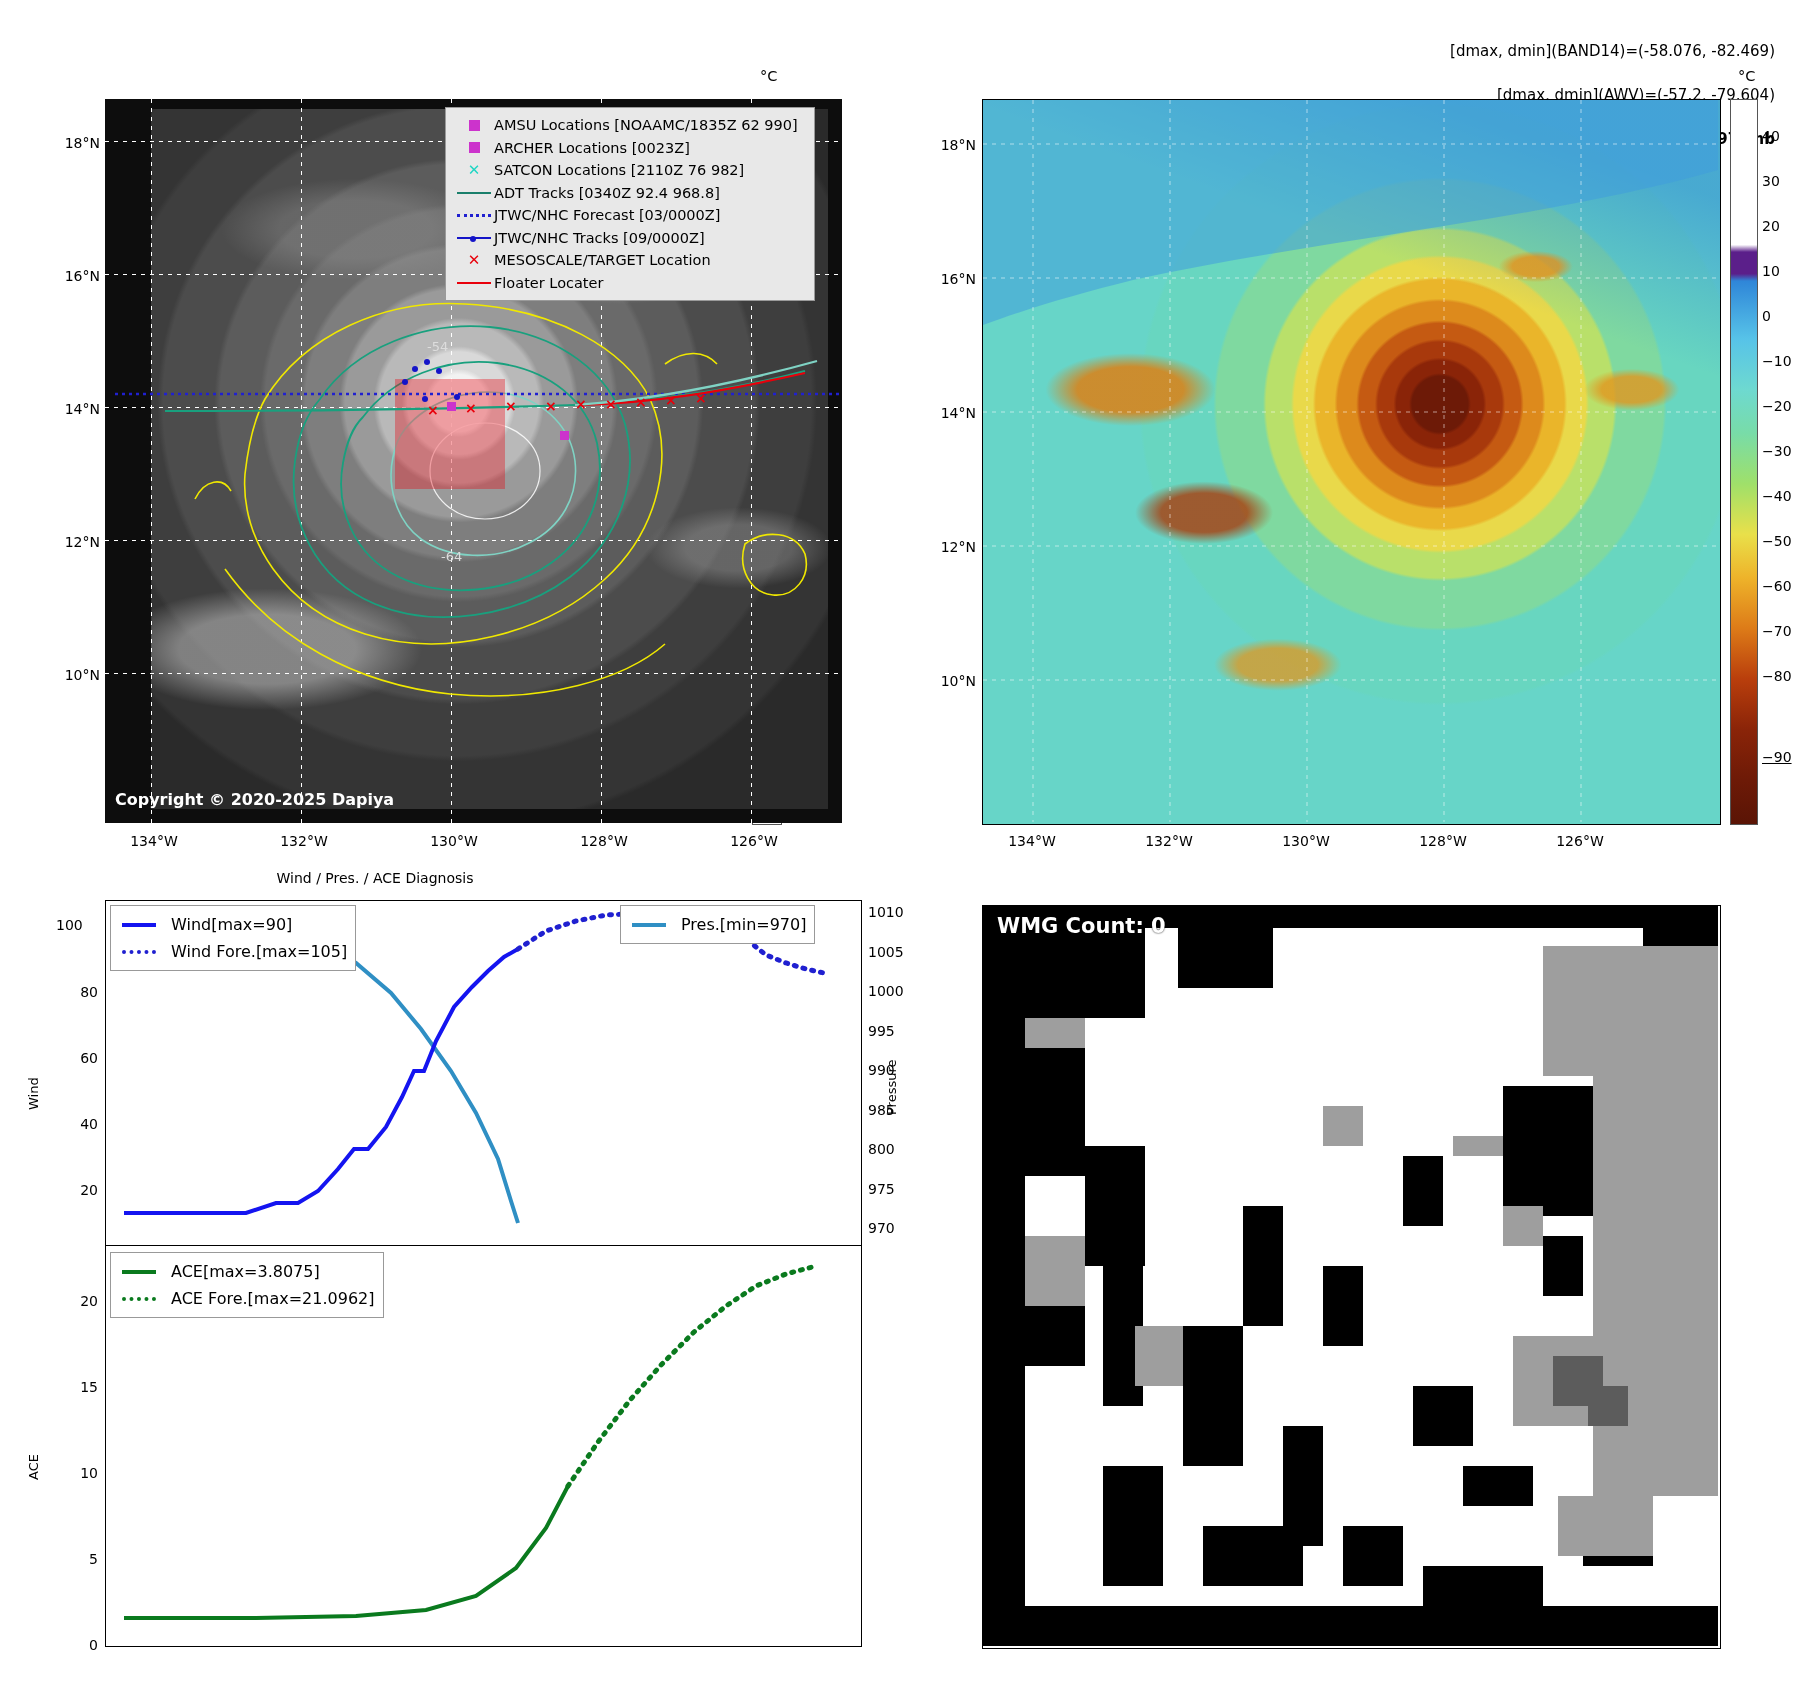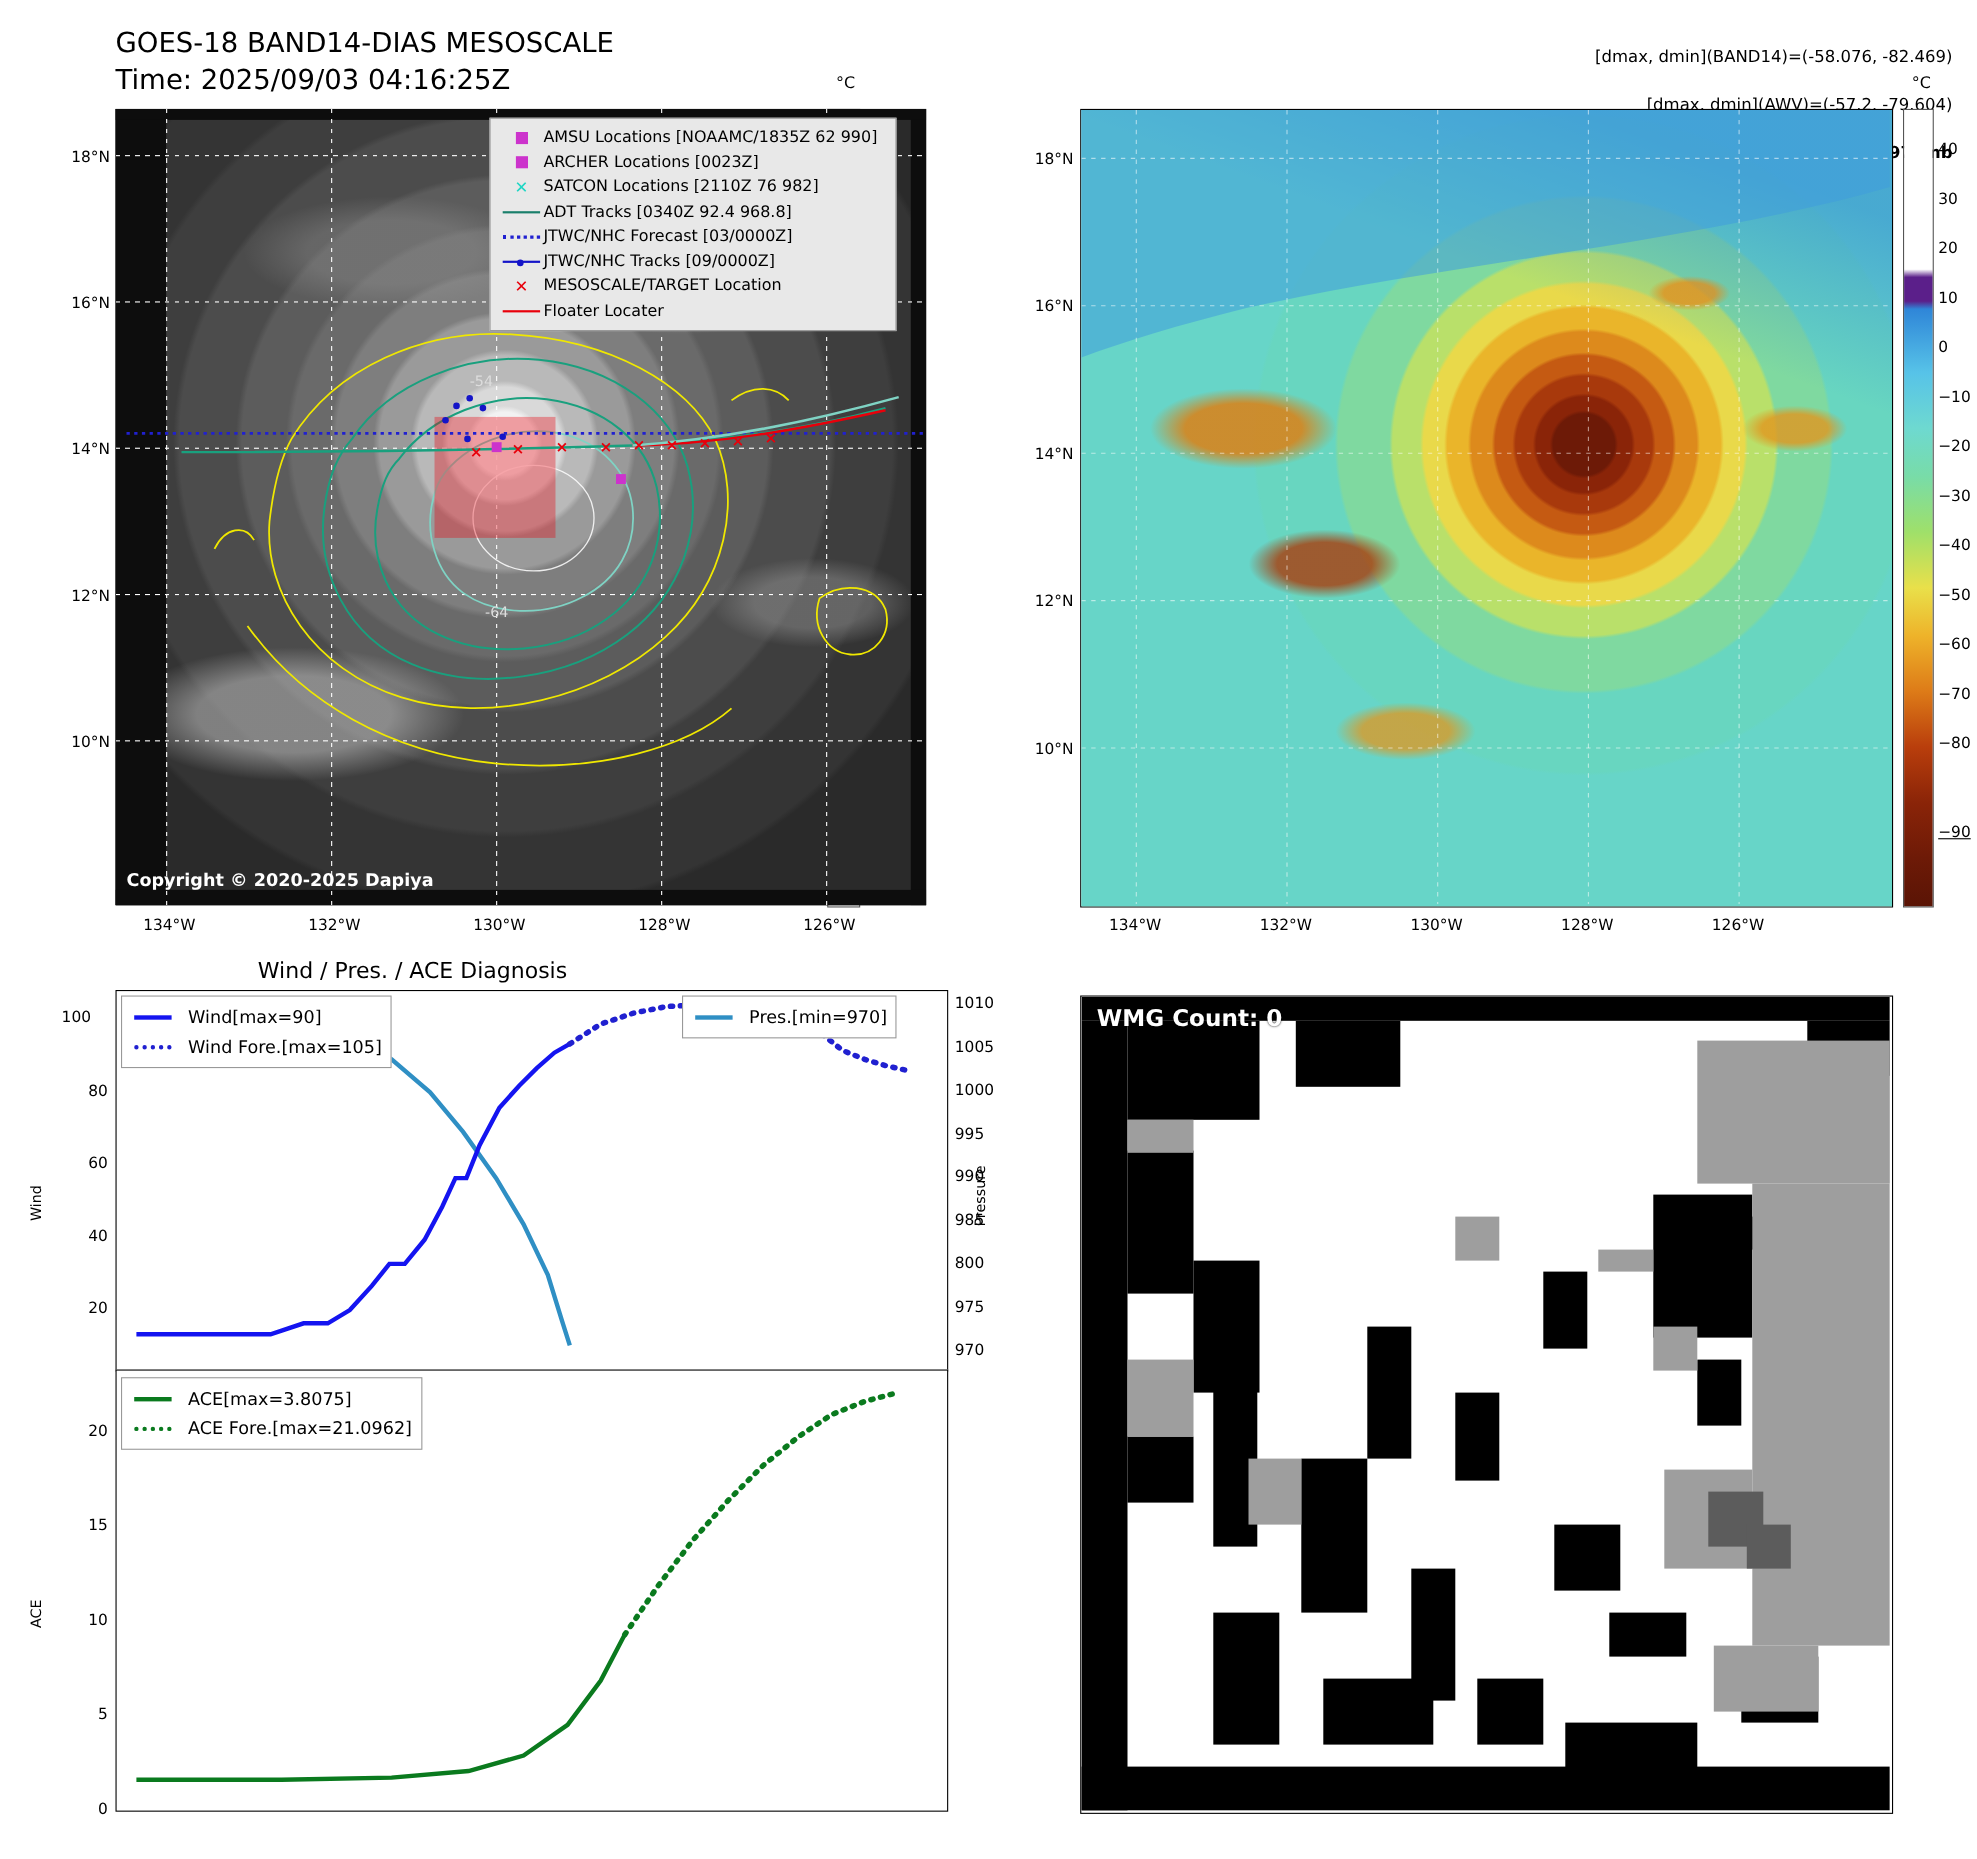--- a/index.html
+++ b/index.html
@@ -68,37 +68,36 @@
       radial-gradient(ellipse 16% 7% at 20% 40%, rgba(221,128,20,.85) 0 45%, rgba(0,0,0,0) 72%),
       radial-gradient(ellipse 13% 6% at 30% 57%, rgba(170,60,12,.8) 0 45%, rgba(0,0,0,0) 72%),
       radial-gradient(ellipse 12% 5% at 40% 78%, rgba(226,150,30,.75) 0 45%, rgba(0,0,0,0) 72%),
       radial-gradient(ellipse 9% 4% at 88% 40%, rgba(226,150,30,.8) 0 45%, rgba(0,0,0,0) 72%),
       radial-gradient(ellipse 7% 3% at 75% 23%, rgba(230,140,25,.75) 0 45%, rgba(0,0,0,0) 72%),
       linear-gradient(200deg, rgba(47,134,216,.55) 0 10%, rgba(0,0,0,0) 28%);
   }
 
   
   #bl{left:0;top:880px;width:900px;height:810px;}
-  .bl-title{position:absolute;left:0;right:150px;top:-10px;text-align:center;font-size:20px;}
+  .bl-title{position:absolute;left:0;right:150px;top:-10px;text-align:center;font-size:14px;}
   .ax{position:absolute;border:1px solid #000;background:#fff;}
   .ylabel{position:absolute;font-size:13px;transform:rotate(-90deg);transform-origin:left top;white-space:nowrap;}
   .leg2{position:absolute;background:#fff;border:1px solid #999;font-size:16px;padding:5px 8px;}
   .leg2 .legend-row{height:27px;gap:12px;}
 
   
   #br{left:900px;top:880px;width:897px;height:810px;}
   .wmg{position:absolute;left:82px;top:25px;width:737px;height:742px;border:1px solid #000;background:#ffffff;overflow:hidden;}
   .wmg-label{position:absolute;left:14px;top:8px;color:#fff;font-size:21px;font-weight:bold;z-index:5;text-shadow:0 0 2px #000;}
   svg{display:block;}
 </style>
 </head>
 <body>
 
 <div class="panel" id="tl">
-  <div class="tl-title"><span>GOES-18 BAND14-DIAS MESOSCALE</span><br><span>Time: 2025/09/03 04:16:25Z</span></div>
 
   <div class="cb-title" style="left:760px;top:68px;">°C</div>
   <div class="cbar" style="left:752px;top:99px;width:28px;height:724px;border:1px solid #555;background:linear-gradient(to bottom,#000 0%,#000 14%,#111 20%,#3a3a3a 38%,#777 58%,#bdbdbd 76%,#e9e9e9 90%,#ffffff 100%);"></div>
   <div id="cbticks-left">
       <div class="axlab" style="left: 786px; top: 128px;">40</div>
       <div class="axlab" style="left: 786px; top: 175px;">30</div>
       <div class="axlab" style="left: 786px; top: 222px;">20</div>
       <div class="axlab" style="left: 786px; top: 269px;">10</div>
       <div class="axlab" style="left: 786px; top: 316px;">0</div>
       <div class="axlab" style="left: 786px; top: 363px;">−10</div>

